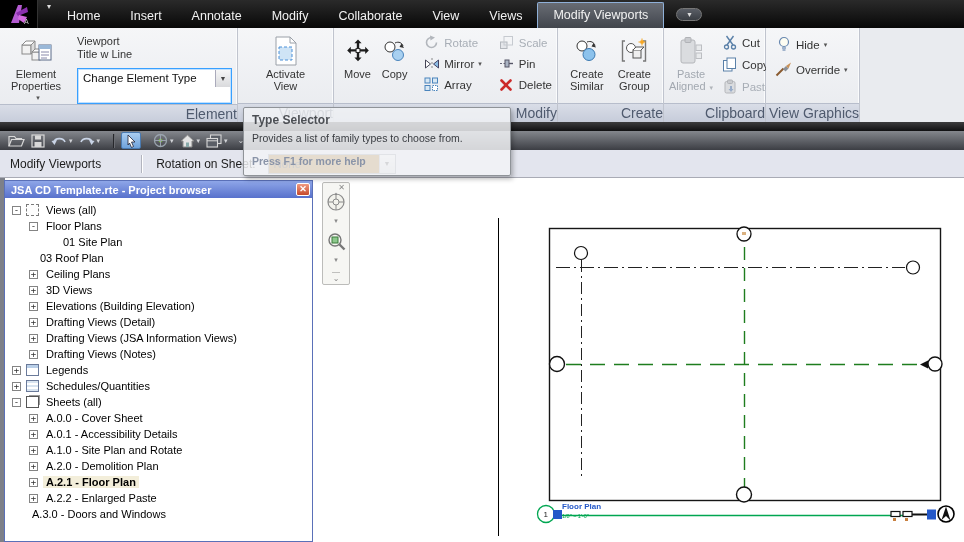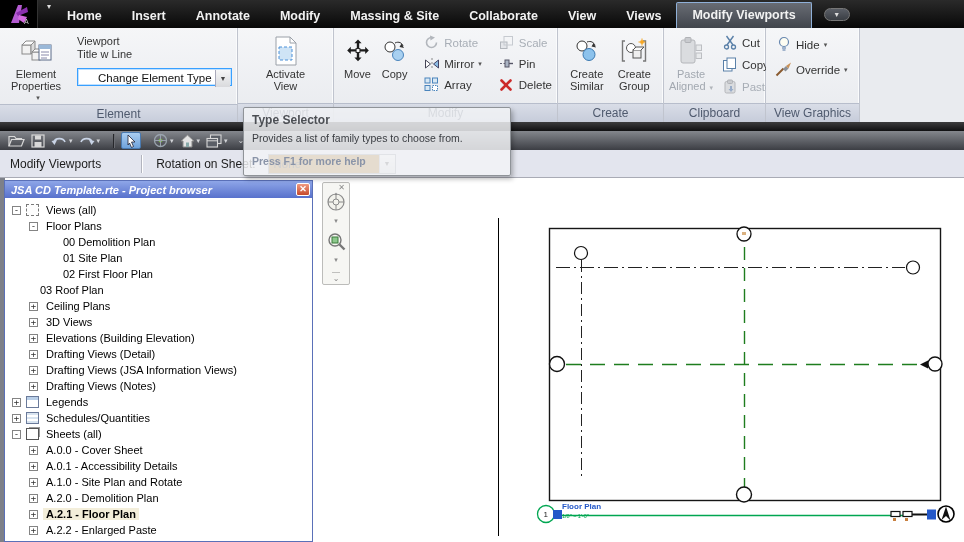--- a/index.html
+++ b/index.html
@@ -4,46 +4,46 @@
 <style>
   * { box-sizing: border-box; margin: 0; padding: 0; }
   html,body { width: 964px; height: 542px; overflow: hidden; }
   body { position: relative; font-family: "Liberation Sans", sans-serif; background: #fff; }
 
   
   .tabbar { position:absolute; left:0; top:0; width:964px; height:28px; background:linear-gradient(180deg,#2a2a2a,#080808); display:flex; align-items:flex-end; }
   .appicon { width:38px; height:28px; background:#000; border-right:1px solid #333; display:flex; align-items:center; justify-content:center; position:relative; }
   .appicon svg { display:block; }
   .appicon .mini-dd { position:absolute; right:-14px; top:2px; color:#ddd; font-size:8px; }
-  .tabstrip { display:flex; align-items:flex-end; height:28px; margin-left:14px;font-weight:bold; }
+  .tabstrip { display:flex; align-items:flex-end; height:28px; margin-left:14px; }
   .tab { color:#f2f2f2; font-size:12.5px; padding:0 15px; height:24px; line-height:24px; cursor:default; }
   .tab.active { background:linear-gradient(180deg,#686c74,#41454c); border:1px solid #8fb0d8; border-bottom:none; border-radius:2px 2px 0 0; height:26px; line-height:25px; }
   .ribbon-min { width:26px; height:13px; margin:0 0 7px 12px; background:linear-gradient(180deg,#5a5e66,#3a3e44); border:1px solid #777; border-radius:7px; color:#ddd; font-size:7px; text-align:center; line-height:12px; }
 
   
   .ribbon { position:absolute; left:0; top:28px; width:964px; height:94px; background:#e9ebef; display:flex; }
   .panel { display:flex; flex-direction:column; border-right:1px solid #c0c4ce; box-shadow:inset -1px 0 0 #fafbfc; background:linear-gradient(180deg,#f5f6f8,#e8eaee); }
   .pbody { flex:1; display:flex; align-items:flex-start; padding:3px 5px 0 5px; }
-  .plabel { height:19px; background:linear-gradient(180deg,#d9dde7,#c6ccda); border-top:1px solid #b7bdcb; color:#4f5a6e; font-size:12px; text-align:center; line-height:18px; }
+  .plabel { height:19px; background:linear-gradient(180deg,#d9dde7,#c6ccda); border-top:1px solid #b7bdcb; color:#4f5a6e; font-size:14px; text-align:right; line-height:18px; }
   .ribbon-fill { flex:1; background:#e9ebef; }
 
   .bigbtn { display:flex; flex-direction:column; align-items:center; font-size:11px; line-height:11.5px; color:#333; text-align:center; padding-top:2px; cursor:default; }
   .bigbtn .icn { height:36px; display:flex; align-items:center; justify-content:center; }
   .bigbtn.disabled { color:#a2a8b0; }
   .sgrid { display:grid; grid-template-columns:auto auto; column-gap:16px; row-gap:4px; margin-left:10px; padding-top:3px; }
   .scol { display:flex; flex-direction:column; row-gap:5px; margin-left:8px; padding-top:3px; }
   .sbtn { display:flex; align-items:center; font-size:11.5px; color:#333; height:17px; white-space:nowrap; cursor:default; }
   .sbtn .sicn { width:17px; margin-right:4px; display:flex; justify-content:center; }
   .sbtn.disabled { color:#a8aeb6; }
   .dd { font-size:7px; color:#555; margin-left:4px; }
   .dd.dis { color:#b0b4ba; }
 
   .elem-right { margin-left:10px; display:flex; flex-direction:column; padding-top:4px; }
   .vp-label { font-size:11px; color:#333; line-height:13px; margin-bottom:7px; }
-  .typesel { position:relative; width:155px; height:18px; background:#fff; border:1px solid #38a0ff; box-shadow:0 0 0 1px #bfe0ff inset; font-size:11.5px; color:#111; line-height:19px; padding-left:20px; }
+  .typesel { position:relative; width:155px; height:36px; background:#fff; border:1px solid #38a0ff; box-shadow:0 0 0 1px #bfe0ff inset; font-size:11.5px; color:#111; line-height:19px; padding-left:5px; }
   .typesel .arr { position:absolute; right:1px; top:1px; width:15px; height:17px; background:linear-gradient(180deg,#f6f6f6,#d9dadd); border-left:1px solid #aab; text-align:center; font-size:7px; line-height:17px; color:#444; }
 
   
   .edgebar { position:absolute; left:0; top:122px; width:964px; height:9px; background:linear-gradient(180deg,#3c3c3e,#101012); }
   .qat { position:absolute; left:0; top:131px; width:964px; height:19px; background:linear-gradient(180deg,#84878d,#3c3e44); display:flex; align-items:center; padding-left:8px; }
   .qbtn { display:flex; align-items:center; margin-right:6px; height:17px; }
   .qsep { width:1px; height:14px; background:#26272b; box-shadow:1px 0 0 #6a6c72; margin:0 7px; }
   .qdd { color:#d2d4d8; font-size:7px; margin-left:2px; }
   .qactive { background:linear-gradient(180deg,#aacdf0,#6fa3dc); border:1px solid #4a7ab0; border-radius:2px; padding:0 3px; }
 
@@ -60,21 +60,21 @@
   .tt-footer { font-size:10.5px; font-weight:bold; color:#8a94a8; margin-top:11px; }
 
   
   .canvas { position:absolute; left:0; top:178px; width:964px; height:364px; background:#fff; }
   .canvas svg { position:absolute; left:0; top:0; }
   .win-edge { position:absolute; left:0; top:178px; width:5px; height:364px; background:#7d8089; z-index:5; }
 
   
   .browser { position:absolute; left:4px; top:180px; width:309px; height:362px; z-index:10; border:1px solid #5a70b8; background:#fff; }
   .b-title { height:17px; background:linear-gradient(180deg,#8ea6e8,#5871cc); color:#fff; font-size:11px; font-weight:bold; line-height:16px; padding-left:6px; display:flex; align-items:center; }
-  .b-title .txt { flex:1;font-style:italic; }
+  .b-title .txt { flex:1; }
   .b-close { width:14px; height:13px; margin-right:2px; background:linear-gradient(180deg,#f09a80,#c64a2c); border:1px solid #fff; border-radius:2px; color:#fff; font-size:9px; font-weight:bold; text-align:center; line-height:11px; }
   .b-body { height:calc(100% - 17px); overflow:hidden; padding-top:4px; background:#fff; }
   .trow { height:16px; display:flex; align-items:center; font-size:11px; color:#000; white-space:nowrap; }
   .tgl { width:9px; height:9px; border:1px solid #848484; background:#fff; font-size:9px; line-height:7px; text-align:center; color:#333; margin-right:5px; flex:none; font-family:"DejaVu Sans Mono", monospace; }
   .tgl-sp { width:9px; margin-right:5px; flex:none; }
   .ti { width:13px; height:12px; margin-right:4px; flex:none; display:inline-block; }
   .ti-views-icon { border:1px dashed #7a7a7a; background:#fdfdfd; }
   .ti-legends-icon { border:1px solid #6a7a9a; background:linear-gradient(180deg,#b9cfe8 0 3px,#fff 3px); }
   .ti-schedules-icon { border:1px solid #6a7a9a; background:repeating-linear-gradient(180deg,#d8e4f0 0 2px,#fff 2px 4px); }
   .ti-sheets-icon { border:1px solid #555; background:#fff; box-shadow:2px -2px 0 -1px #9a9a9a; }
@@ -98,21 +98,20 @@
       <polygon points="12,12 20,14 17,20 11,16" fill="#d46ae0"></polygon>
       <text x="17" y="21" font-size="7" fill="#cfcfcf">A</text>
     </svg>
     <span class="mini-dd">▾</span>
   </div>
   <nav class="tabstrip">
       <div class="tab">Home</div>
       <div class="tab">Insert</div>
       <div class="tab">Annotate</div>
       <div class="tab">Modify</div>
-      <div class="tab">Massing &amp; Site</div>
       <div class="tab">Collaborate</div>
       <div class="tab">View</div>
       <div class="tab">Views</div>
       <div class="tab active">Modify Viewports</div>
     </nav>
   <div class="ribbon-min">▼</div>
 </header>
 
 <section class="ribbon">
 
@@ -505,29 +504,21 @@
         <span class="tgl">-</span>
         <span class="ti ti-views-icon"></span>
         <span class="tlabel">Views (all)</span>
       </div>
       <div class="trow" style="padding-left: 24px;">
         <span class="tgl">-</span>
         <span class="tlabel">Floor Plans</span>
       </div>
       <div class="trow" style="padding-left: 41px;">
         <span class="tgl-sp"></span>
-        <span class="tlabel">00 Demolition Plan</span>
-      </div>
-      <div class="trow" style="padding-left: 41px;">
-        <span class="tgl-sp"></span>
         <span class="tlabel">01 Site Plan</span>
-      </div>
-      <div class="trow" style="padding-left: 41px;">
-        <span class="tgl-sp"></span>
-        <span class="tlabel">02 First Floor Plan</span>
       </div>
       <div class="trow" style="padding-left: 18px;">
         <span class="tgl-sp"></span>
         <span class="tlabel">03 Roof Plan</span>
       </div>
       <div class="trow" style="padding-left: 24px;">
         <span class="tgl">+</span>
         <span class="tlabel">Ceiling Plans</span>
       </div>
       <div class="trow" style="padding-left: 24px;">

